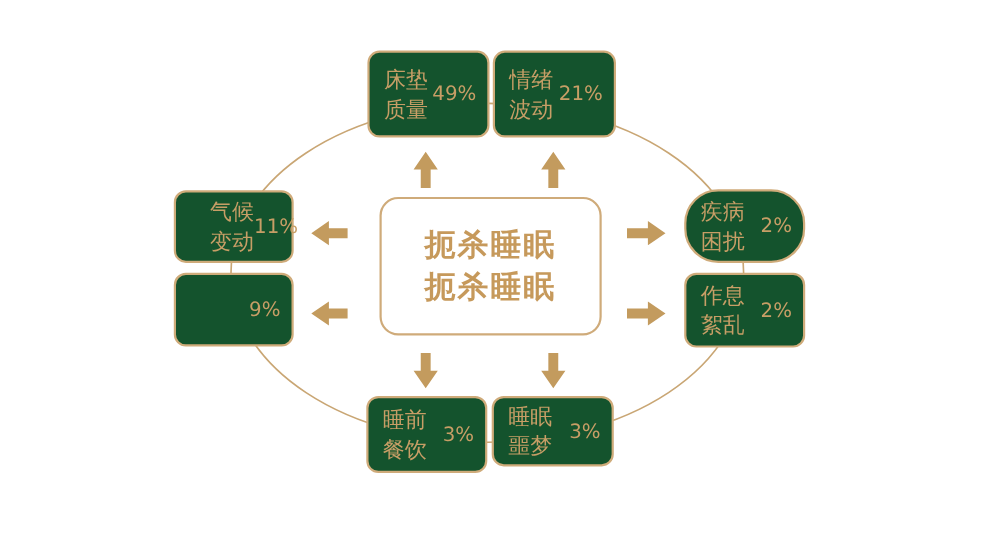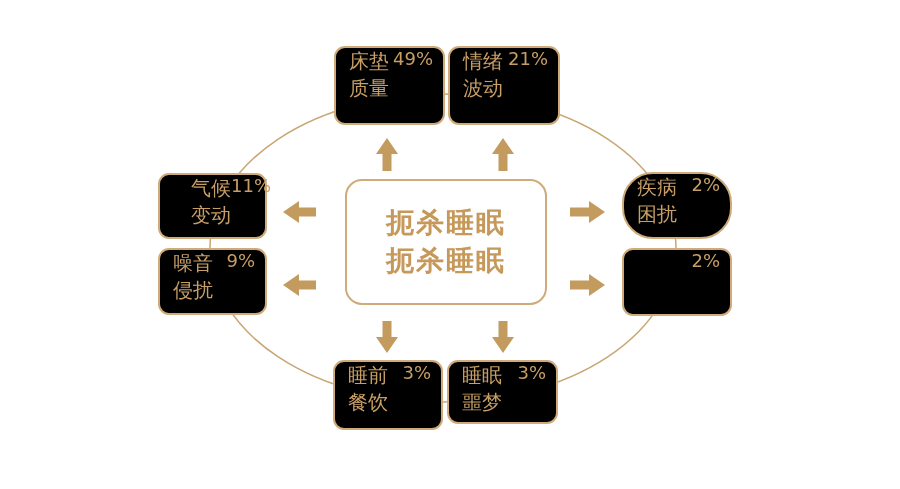--- a/index.html
+++ b/index.html
@@ -19,24 +19,25 @@
     font-family:"DejaVu Sans",sans-serif;
   }
   .layer{position:absolute;left:0;top:0;width:900px;height:489px;}
   .ellipse-layer{z-index:1;}
   .arrow-layer{z-index:3;pointer-events:none;}
   .ellipse-layer ellipse{fill:none;stroke:var(--ellipse);stroke-width:1.5px;}
   .arrow-layer polygon{fill:var(--arrow);}
   .node{
     position:absolute;
     box-sizing:border-box;
-    background:#000000;
+    background:#14532d;
     border:2px solid var(--box_border);
     border-radius:11px;
     display:flex;
+    align-items:center;
     z-index:2;
   }
   .node .labels{
     padding-left:13px;
     font-size:20px;
     line-height:27px;
     color:var(--label_text);
     white-space:nowrap;
   }
   .node .pct{
@@ -105,36 +106,36 @@
 
   <div class="node n-climate">
     <div class="labels">
       <div>气候</div>
       <div>变动</div>
     </div>
     <div class="pct">11%</div>
   </div>
 
   <div class="node n-noise">
-    <div class="labels">
-      <div>噪音</div>
-      <div>侵扰</div>
-    </div>
     <div class="pct">9%</div>
   </div>
 
   <div class="node n-disease">
     <div class="labels">
       <div>疾病</div>
       <div>困扰</div>
     </div>
     <div class="pct">2%</div>
   </div>
 
   <div class="node n-schedule">
+    <div class="labels">
+      <div>作息</div>
+      <div>絮乱</div>
+    </div>
     <div class="pct">2%</div>
   </div>
 
   <div class="node n-food">
     <div class="labels">
       <div>睡前</div>
       <div>餐饮</div>
     </div>
     <div class="pct">3%</div>
   </div>

